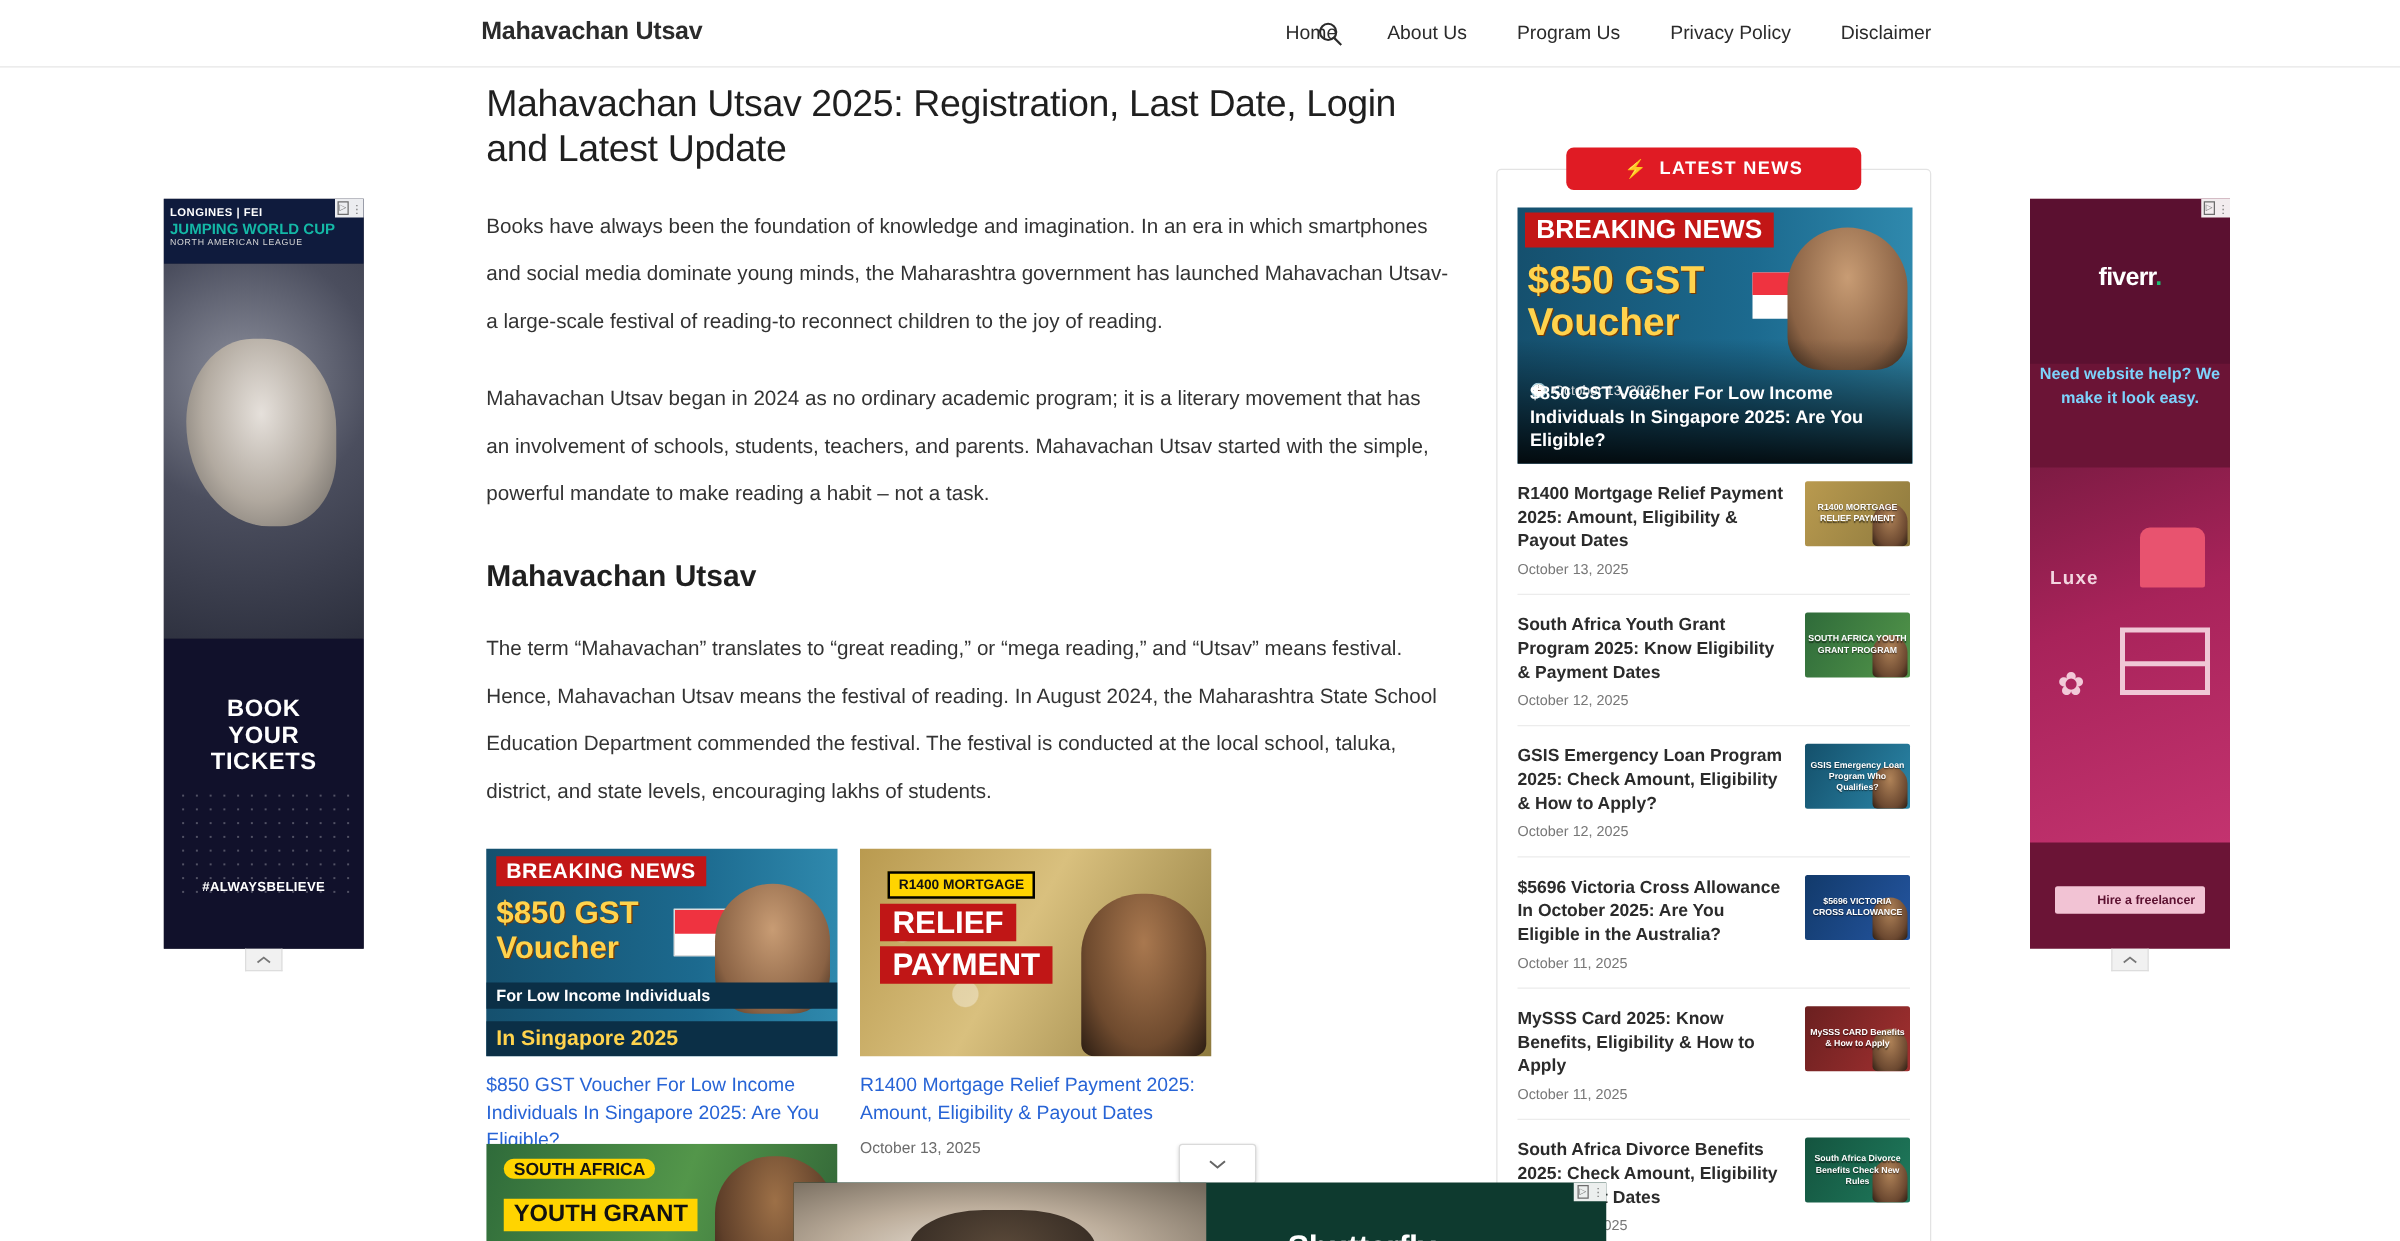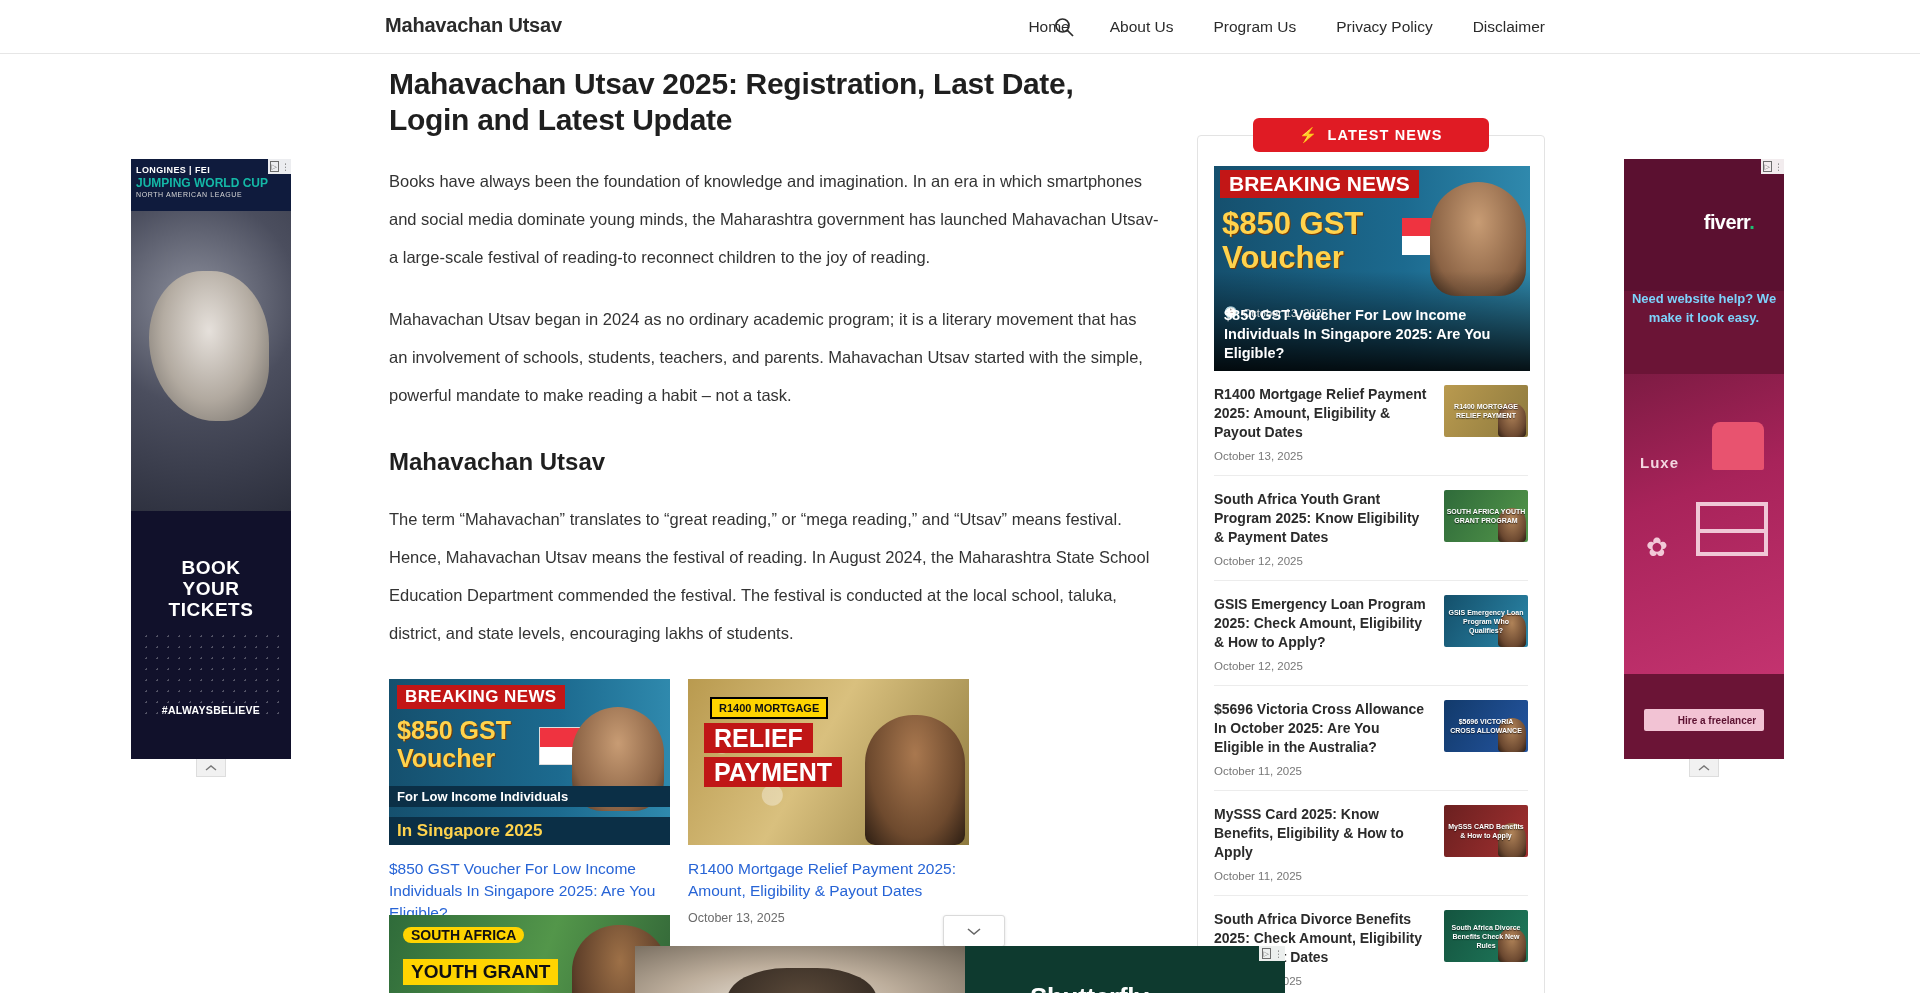--- a/index.html
+++ b/index.html
@@ -95,38 +95,38 @@
     color:#fff; text-align:center;
   }
   .left-ad-bottom .bt { font-size:19px; font-weight:800; line-height:21px; margin-top:46px; letter-spacing:0.5px;}
   .left-ad-bottom .hash { font-size:10.5px; font-weight:700; margin-top:84px; letter-spacing:0.3px;}
   .dotgrid { position:absolute; left:10px; top:120px; width:140px; height:90px;
      background-image: radial-gradient(rgba(255,255,255,.55) 1px, transparent 1px);
      background-size: 11px 11px; opacity:.5; }
 
   
   .fiverr-top { position:absolute; top:0; left:0; width:160px; height:132px; background:#5b1030; }
-  .fiverr-logo { position:absolute; top:52px; left:0; width:160px; text-align:center; color:#fff; font-size:20px; font-weight:800; letter-spacing:-0.6px;margin-left:25px;}
+  .fiverr-logo { position:absolute; top:52px; left:0; width:160px; text-align:center; color:#fff; font-size:20px; font-weight:800; letter-spacing:-0.6px;}
   .fiverr-logo .dot { color:#1dbf73; }
   .fiverr-copy { position:absolute; top:130px; left:0; width:160px; text-align:center; color:#7dd3fc;
      font-size:13px; font-weight:600; line-height:19px; }
   .fiverr-art { position:absolute; top:215px; left:0; width:160px; height:300px;
      background:linear-gradient(160deg,#7d1b43 0%, #a8235a 40%, #c3336f 100%); }
   .fiverr-art .chair { position:absolute; left:88px; top:48px; width:52px; height:48px; background:#e8536f; border-radius:8px 8px 2px 2px;}
   .fiverr-art .shelf { position:absolute; left:72px; top:128px; width:72px; height:54px; border:4px solid #f0c7d6; }
   .fiverr-art .shelf:after { content:""; position:absolute; left:0; top:23px; width:64px; height:4px; background:#f0c7d6;}
   .fiverr-art .flower { position:absolute; left:22px; top:160px; width:26px; height:26px; color:#f2c9d8; font-size:26px; line-height:26px;}
   .fiverr-art .luxe { position:absolute; left:16px; top:80px; color:#f3d6e0; font-size:15px; font-weight:700; letter-spacing:1px;}
   .fiverr-cta { position:absolute; bottom:28px; left:20px; width:120px; height:22px; background:#f2c3d4; color:#5b1030;
      font-size:10px; font-weight:700; display:flex; align-items:center; justify-content:center; border-radius:2px;padding-left:26px;}
 
   
   .article { position: absolute; left: 389px; top: 0px; width: 770px; }
   .article h1 {
-    font-size: 30px; line-height: 36px; font-weight: 700; color: #1f1f1f;
+    font-size: 30px; line-height: 36px; font-weight: 400; color: #1f1f1f;
     margin: 12px 0 0 0; letter-spacing: -0.3px;
   }
   .article p {
     font-size: 16.5px; line-height: 38px; color: #333; margin: 24px 0 0 0;
   }
   .article h2 {
     font-size: 24px; font-weight: 700; color: #1f1f1f; margin: 34px 0 0 0;
   }
 
   .card-row { display: flex; gap: 18px; margin-top: 27px; }

